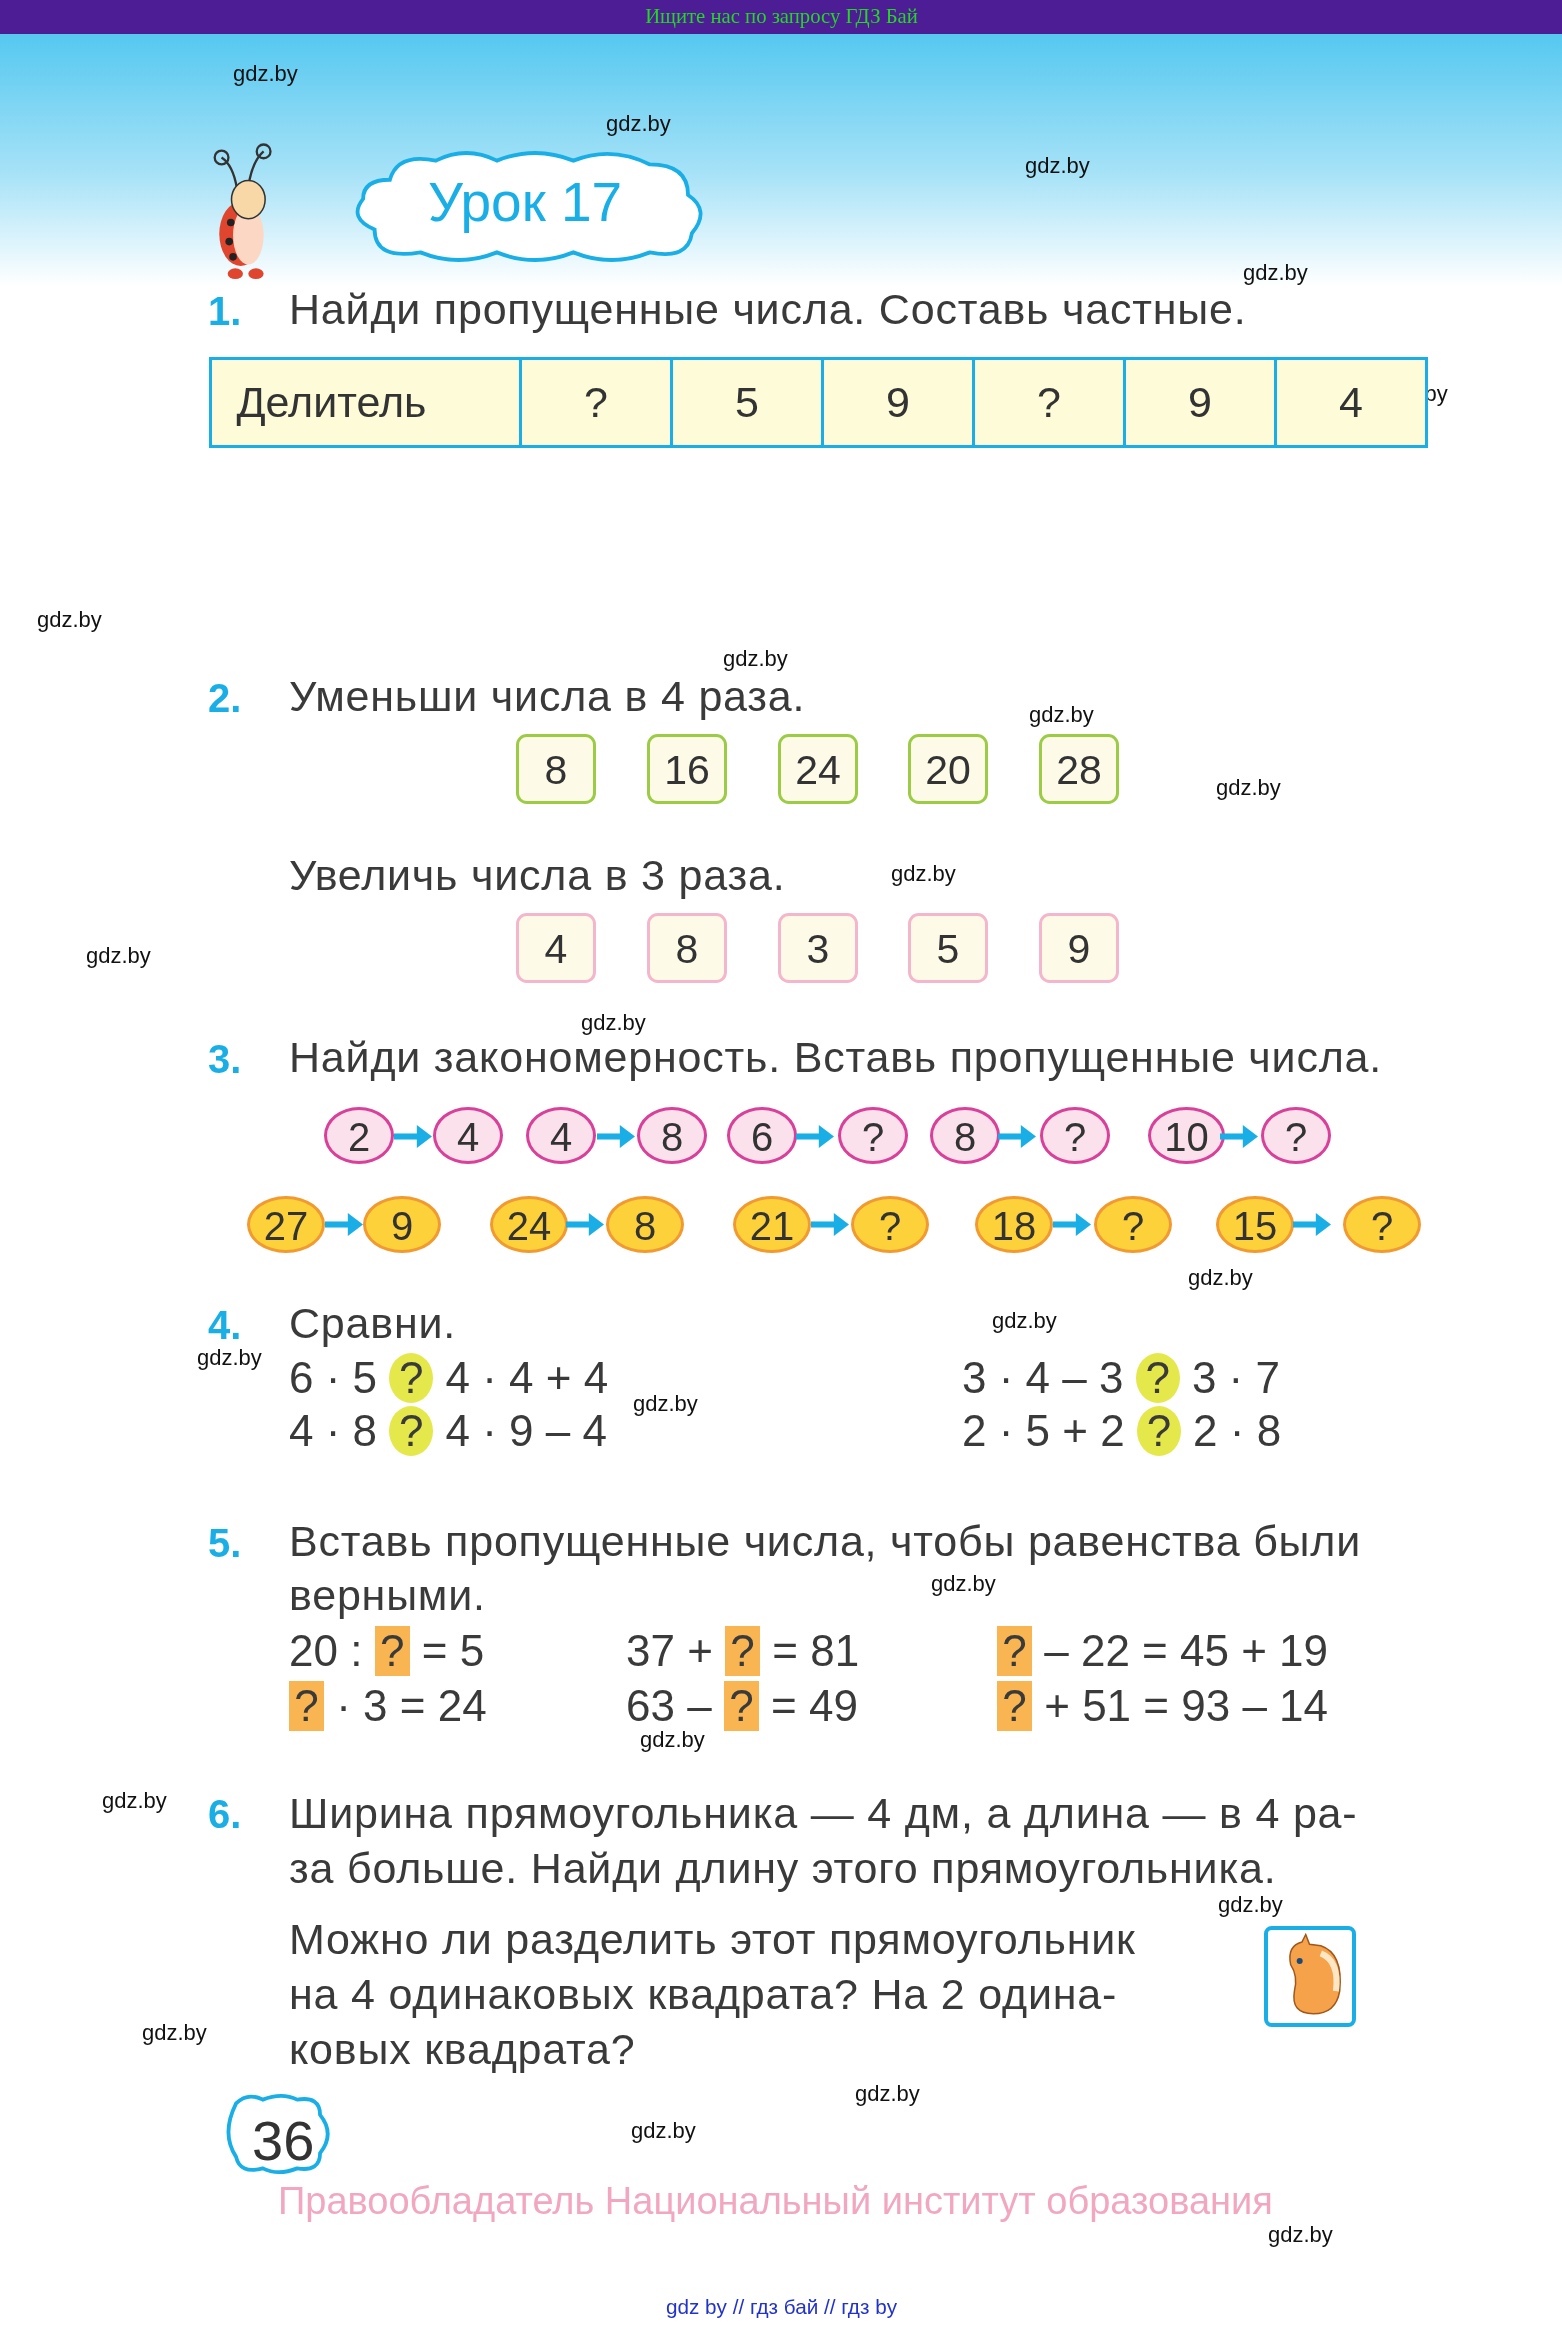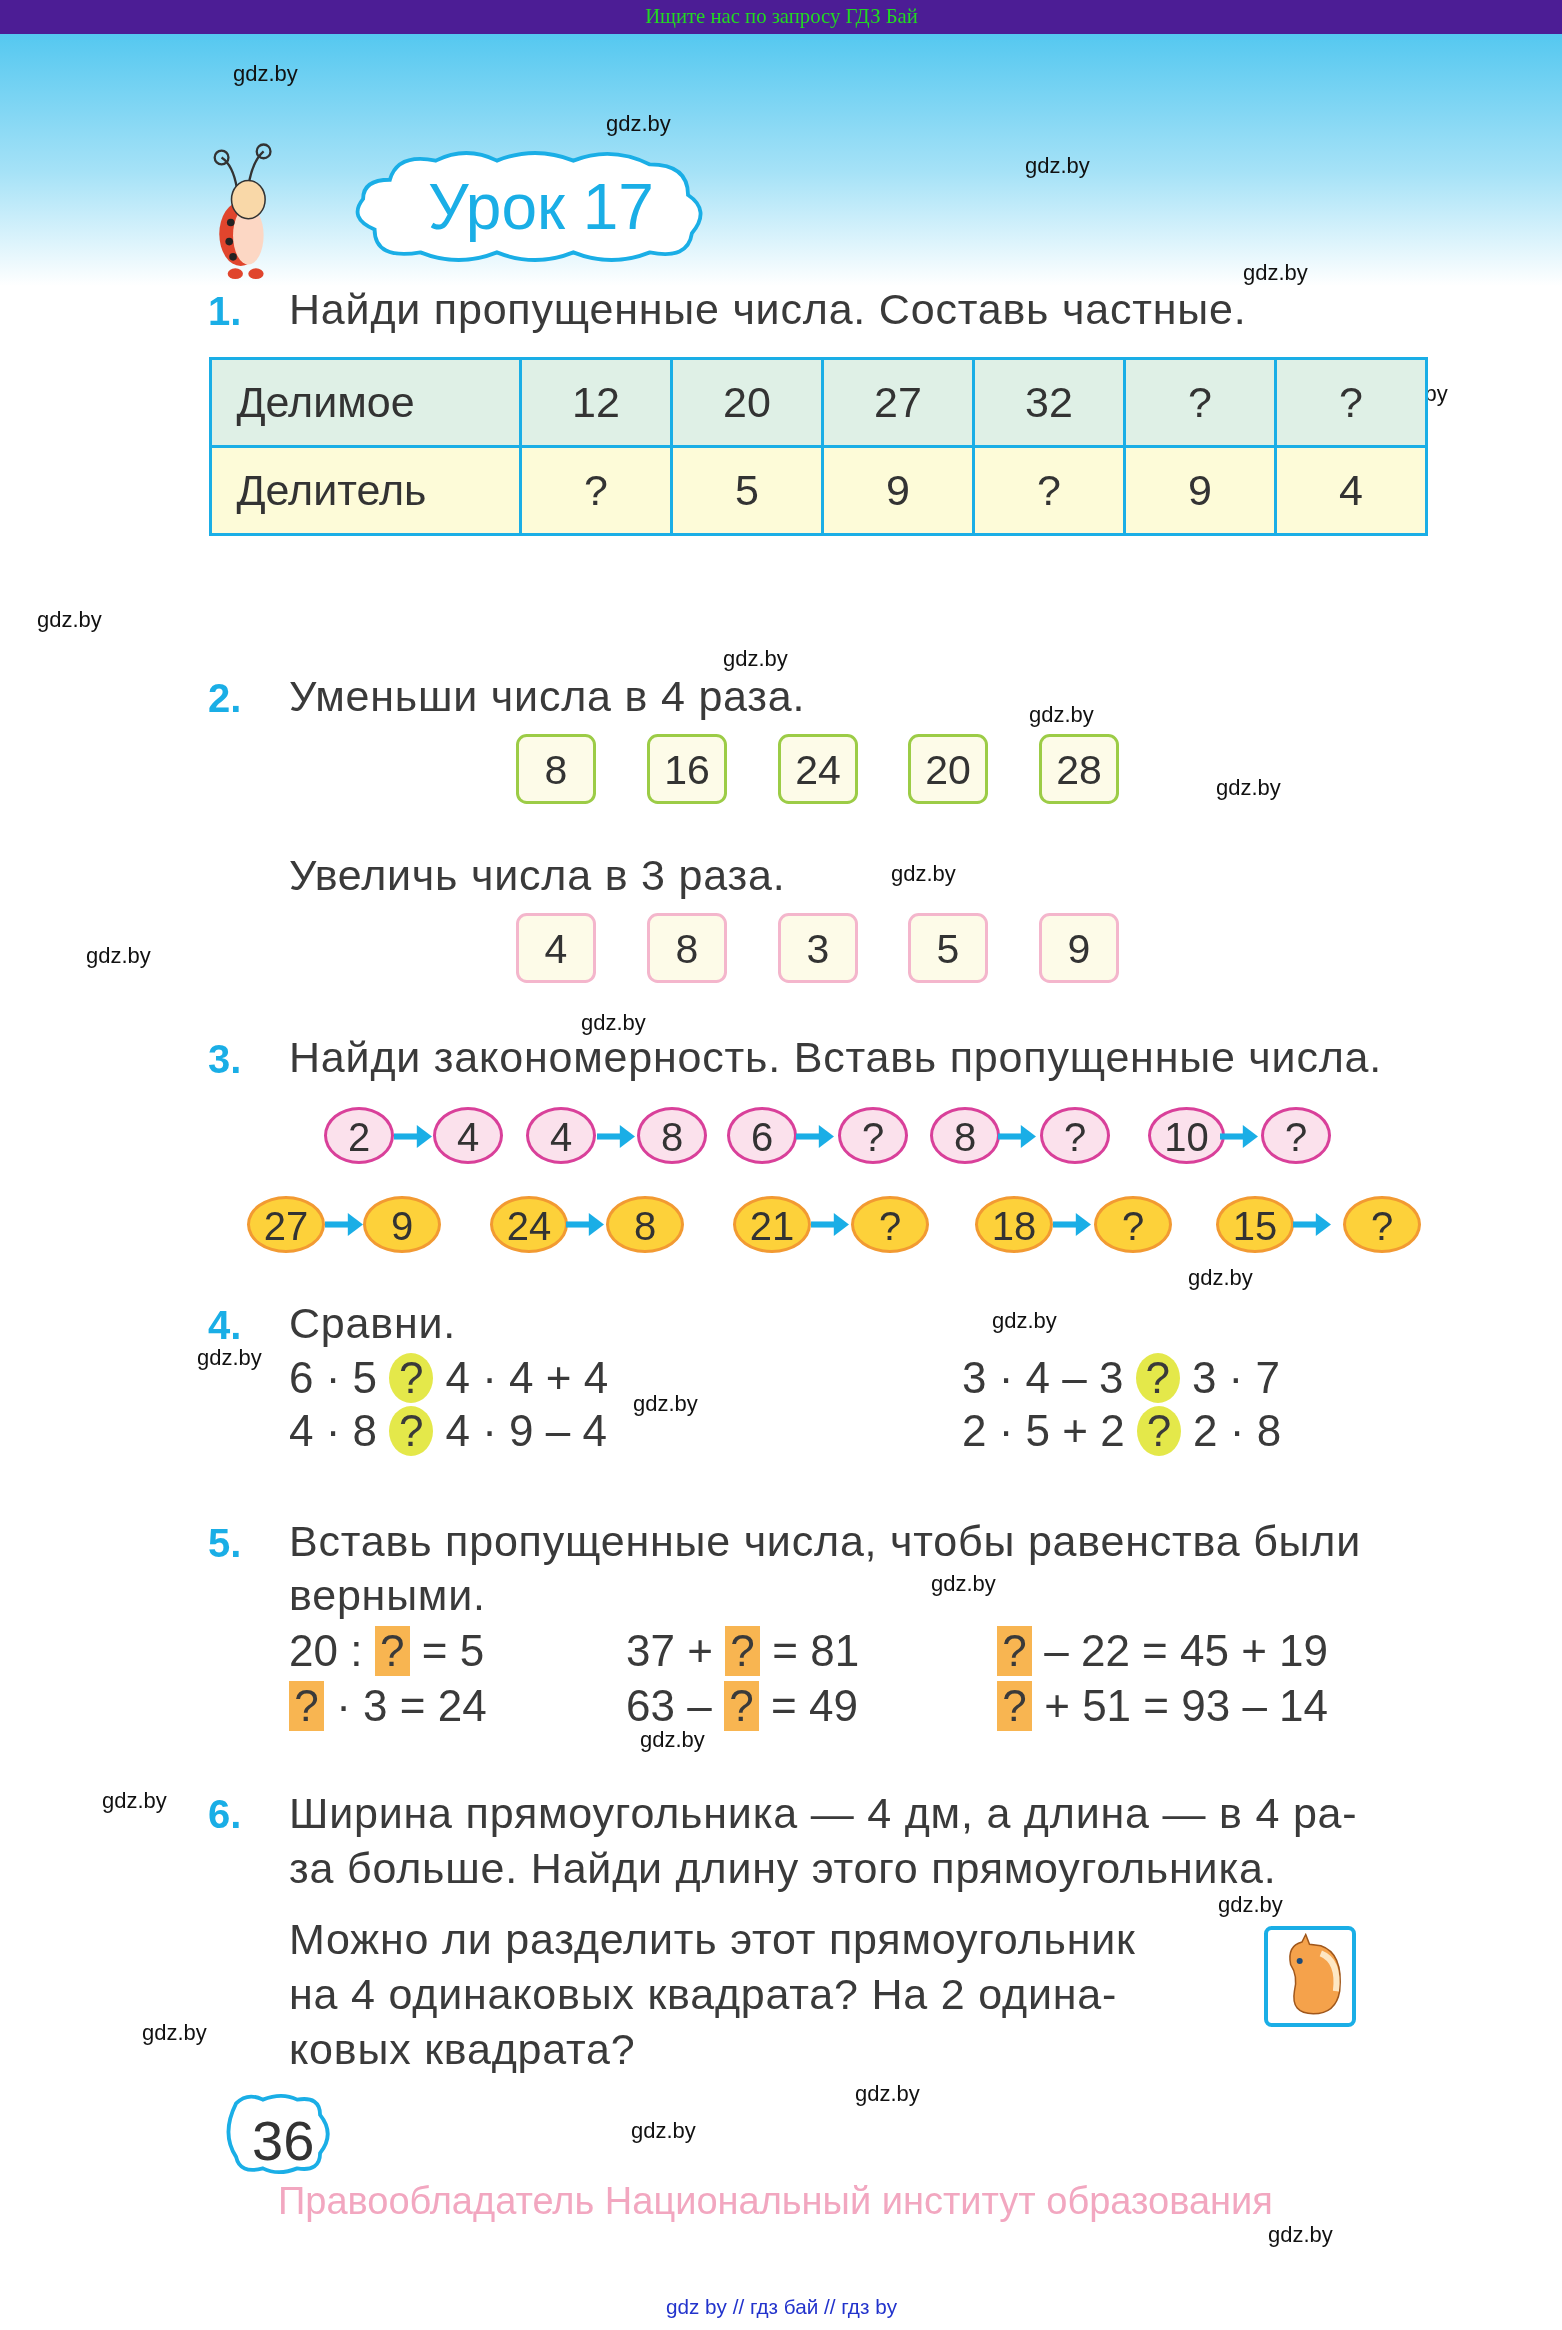--- a/index.html
+++ b/index.html
@@ -7,21 +7,21 @@
   body { position: relative; font-family: "Liberation Sans", sans-serif; color: #333; }
   .topbar { position: absolute; left: 0; top: 0; width: 1563px; height: 34px; background: #4c1d95; text-align: center; font-family: Liberation Serif, serif; }
   .topbar span { font-size: 20.7px; color: #22d822; line-height: 32px; }
   .sky { position: absolute; left: 0; top: 34px; width: 1563px; height: 252px;
          background: linear-gradient(#55c8f0 0%, #a6e2f7 55%, #ffffff 100%); }
   .wm { position: absolute; font-size: 22px; color: #111; font-family: "Liberation Sans", sans-serif; }
   .abs { position: absolute; }
   .num { color: #1aaee6; font-weight: bold; font-size: 40px; }
   .task { font-size: 43px; color: #3a3a3a; letter-spacing: 0.8px; }
   .cloud { position: absolute; left: 344px; top: 149px; width: 367px; height: 115px; }
-  .cloud-title { position: absolute; left: 428px; top: 170px; font-size: 64px; color: #1aaee6; }
+  .cloud-title { position: absolute; left: 428px; top: 170px; font-size: 55px; color: #1aaee6; }
   .bug { position: absolute; left: 191px; top: 142px; width: 107px; height: 138px; }
   table.t { position: absolute; left: 209px; top: 357px; border-collapse: collapse; }
   table.t td { border: 3.1px solid #1aaee6; height: 88px; font-size: 43px; text-align: center; color: #333; }
   table.t td.h { width: 310px; text-align: left; padding-left: 24.5px; }
   table.t td.c { width: 151px; }
   .r0 td { background: #dff0e6; } .r1 td { background: #fdfbd8; } .r2 td { background: #dff3fb; }
   .box { position: absolute; width: 80px; height: 70px; border-radius: 10.7px; background: #fdfbe8;
          font-size: 41px; text-align: center; line-height: 67px; color: #333; }
   .box.g { border: 3.8px solid #9ccc46; } .box.p { border: 3.8px solid #f4b6cc; }
   .ov { position: absolute; width: 70px; height: 57px; border-radius: 50%; font-size: 40px; text-align: center; line-height: 55px; color: #333; }
@@ -86,29 +86,20 @@
 <div class="wm" style="left:142px;top:2020px">gdz.by</div>
 <div class="wm" style="left:855px;top:2081px">gdz.by</div>
 <div class="wm" style="left:631px;top:2118px">gdz.by</div>
 <div class="wm" style="left:1268px;top:2222px">gdz.by</div>
 
 
 <div class="abs num" style="left:208px;top:289px">1.</div>
 <div class="abs task" style="left:289px;top:285px">Найди пропущенные числа. Составь частные.</div>
 <table class="t">
   <tbody>
-      <tr class="r0">
-    <td class="h">Делимое</td>
-    <td class="c">12</td>
-    <td class="c">20</td>
-    <td class="c">27</td>
-    <td class="c">32</td>
-    <td class="c">?</td>
-    <td class="c">?</td>
-  </tr>
   <tr class="r1">
     <td class="h">Делитель</td>
     <td class="c">?</td>
     <td class="c">5</td>
     <td class="c">9</td>
     <td class="c">?</td>
     <td class="c">9</td>
     <td class="c">4</td>
   </tr>
 </tbody>

